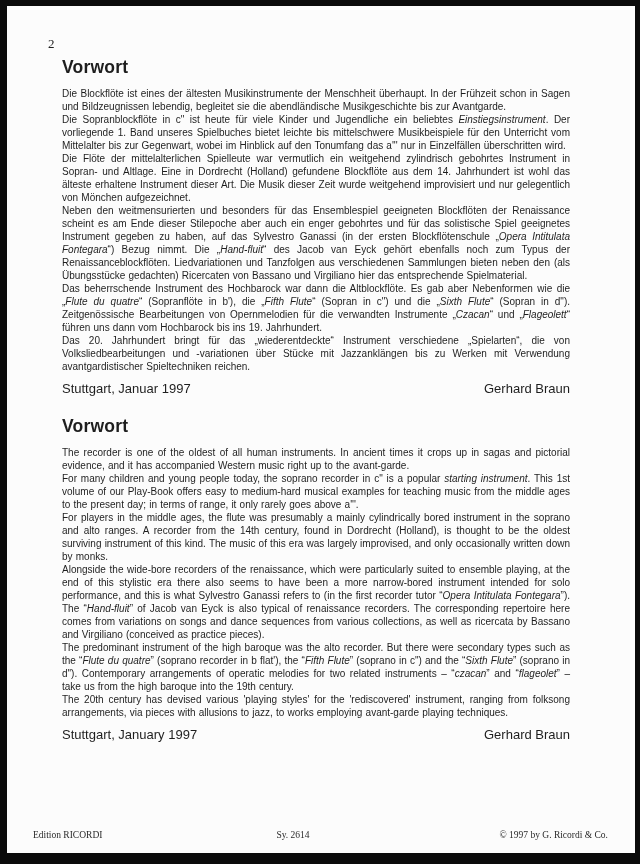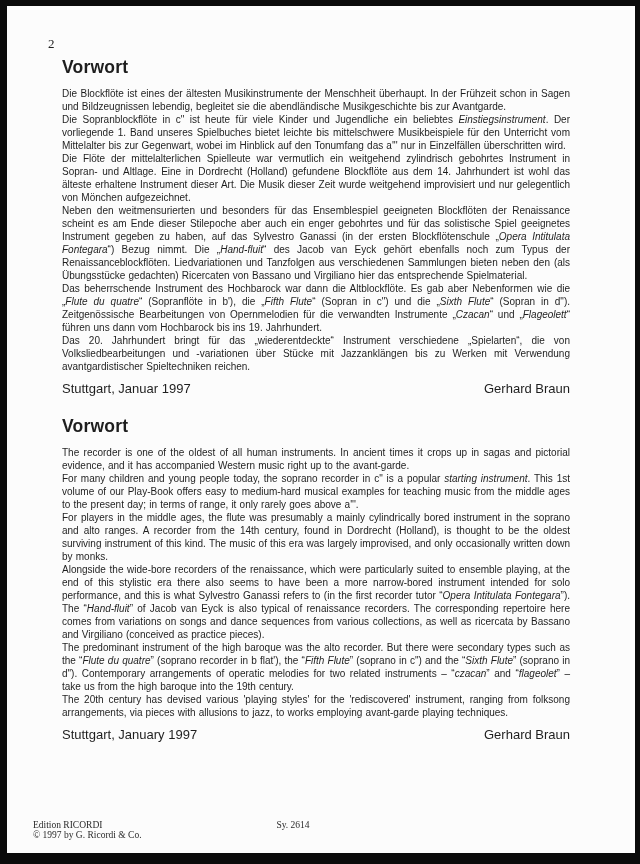--- a/index.html
+++ b/index.html
@@ -50,21 +50,20 @@
   }
   .footer {
     position: absolute;
     left: 26px; right: 27px; bottom: 13px;
     display: flex;
     justify-content: space-between;
     align-items: baseline;
     font-family: "Liberation Serif", serif;
     font-size: 9.5px;
     color: #2a2a2a;
-    flex-direction: column;
   }
   .footer .center { position: absolute; left: 0; right: 55px; text-align: center; }
 </style>
 </head>
 <body style="--frame-color: #0b0b0b; --page-color: #fcfcfc; --text-color: #1e1e1e;">
 
 <div class="page">
 
   <div class="page-number">2</div>
 

